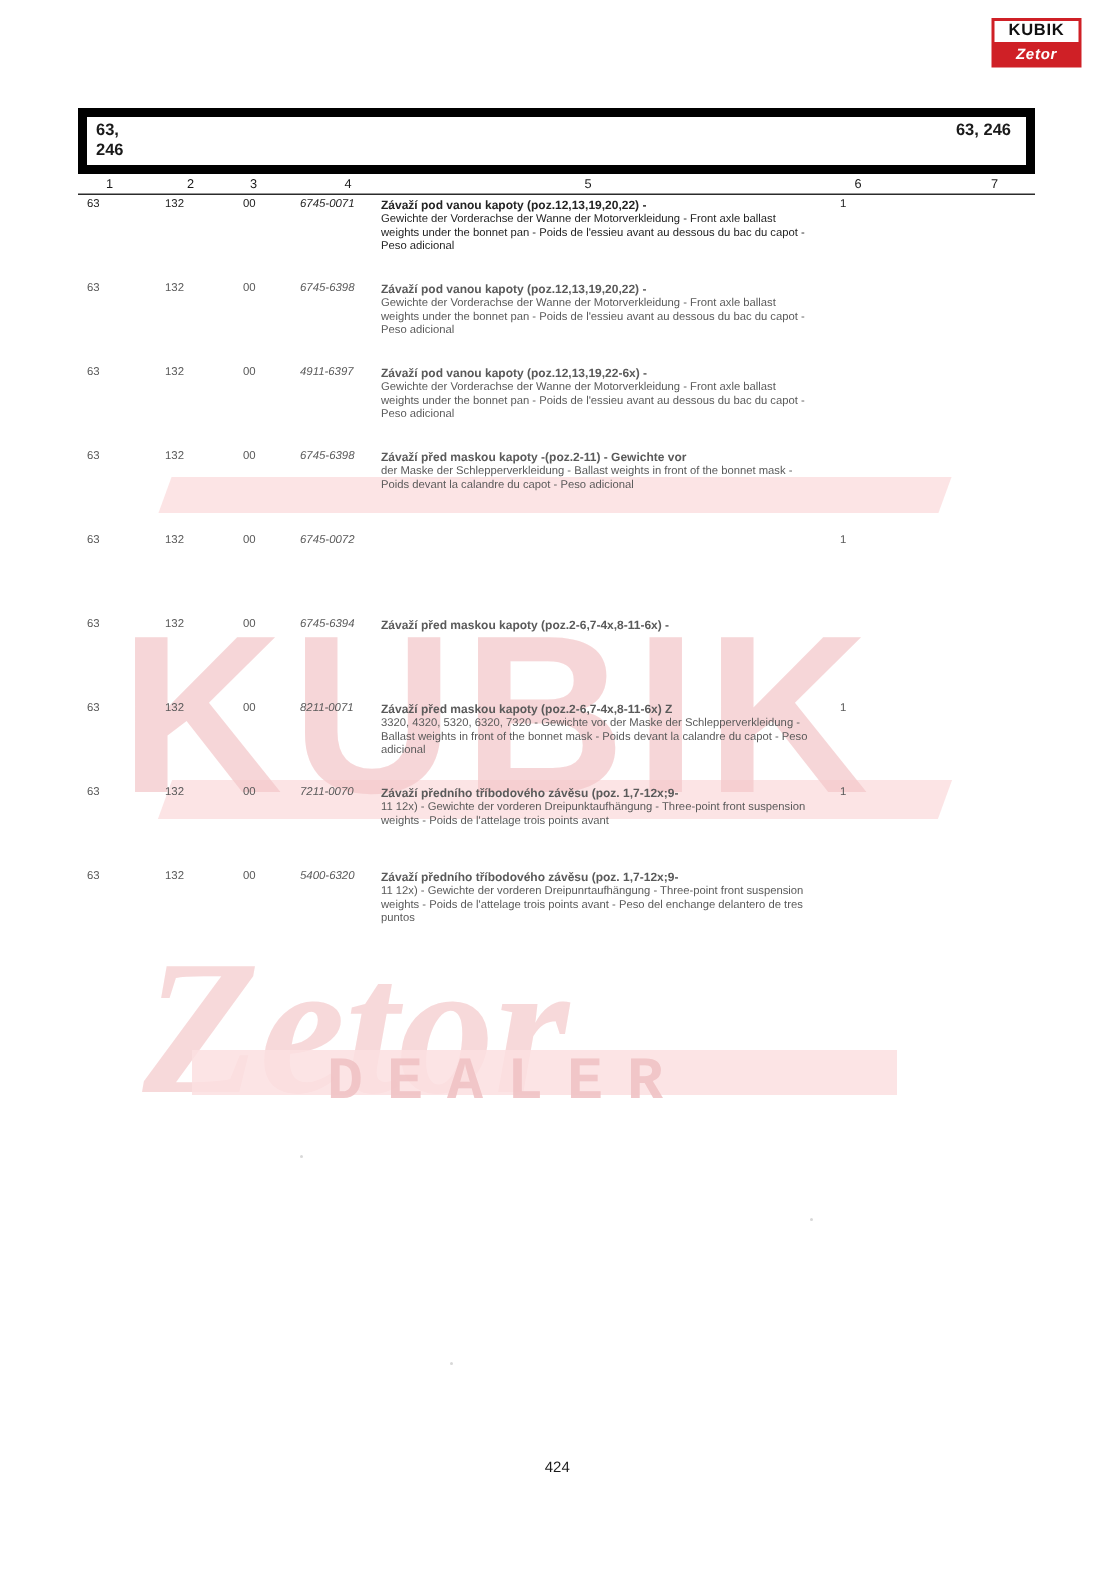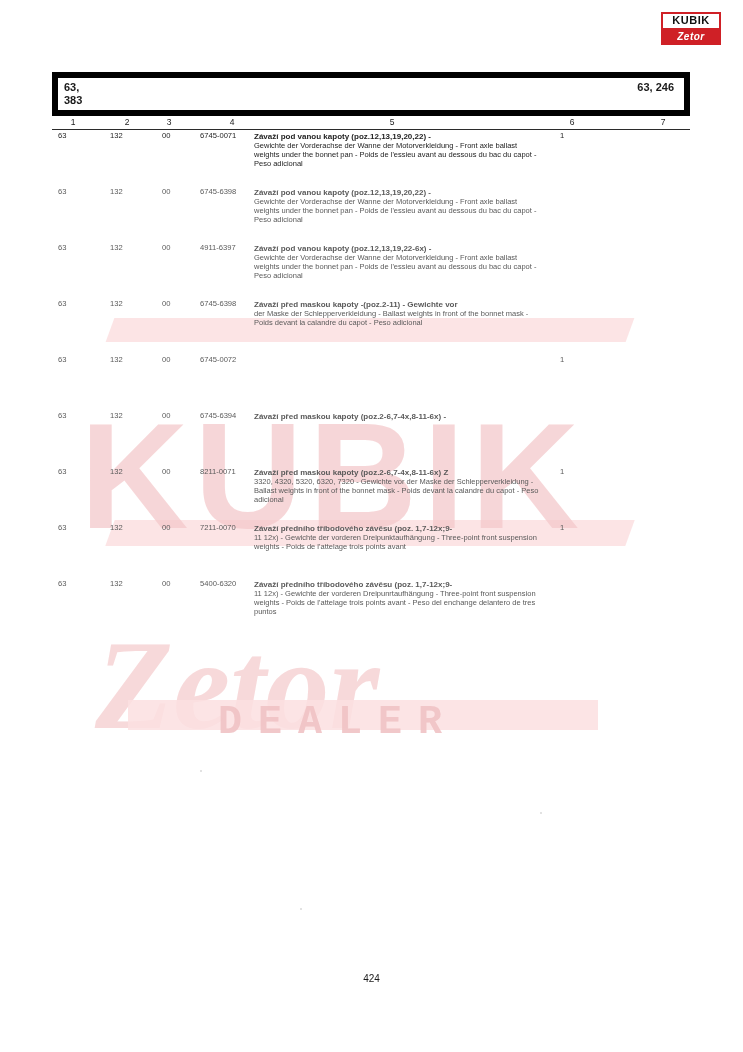--- a/index.html
+++ b/index.html
@@ -173,21 +173,21 @@
   }
   .cell {
     position: absolute;
     font-size: 7.6px;
     line-height: 8.6px;
     color: #232323;
   }
   .c1 { left: 6px;   width: 30px; }
   .c2 { left: 58px;  width: 34px; }
   .c3 { left: 110px; width: 26px; }
-  .c4 { left: 148px; width: 50px; }
+  .c4 { left: 148px; width: 50px; font-style: italic; }
   .c5 { left: 202px; width: 290px; }
   .c6 { left: 508px; width: 26px; text-align: left; }
   .c7 { left: 580px; width: 60px; }
 
   .desc-title {
     font-weight: bold;
     font-size: 8px;
     line-height: 9.4px;
     display: block;
     margin-bottom: 1px;
@@ -232,21 +232,21 @@
 <div class="sheet">
 
   <div class="logo-box">
     <div class="logo-kubik">KUBIK</div>
     <div class="logo-zetor">Zetor</div>
   </div>
 
   <div class="header-box">
     <div class="header-left">
       <div>63,</div>
-      <div>383</div>
+      <div>246</div>
     </div>
     <div class="header-right">63, 246</div>
   </div>
 
   <div class="colnum-row">
     <div class="colnum" style="left:6px;width:30px;">1</div>
     <div class="colnum" style="left:58px;width:34px;">2</div>
     <div class="colnum" style="left:104px;width:26px;">3</div>
     <div class="colnum" style="left:148px;width:64px;">4</div>
     <div class="colnum" style="left:310px;width:60px;">5</div>

